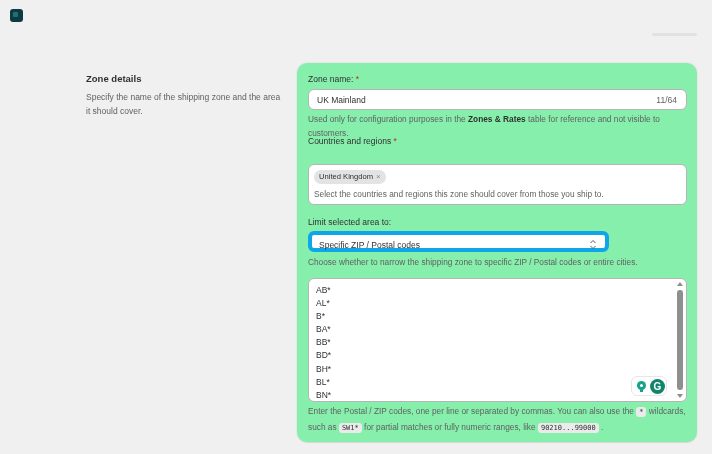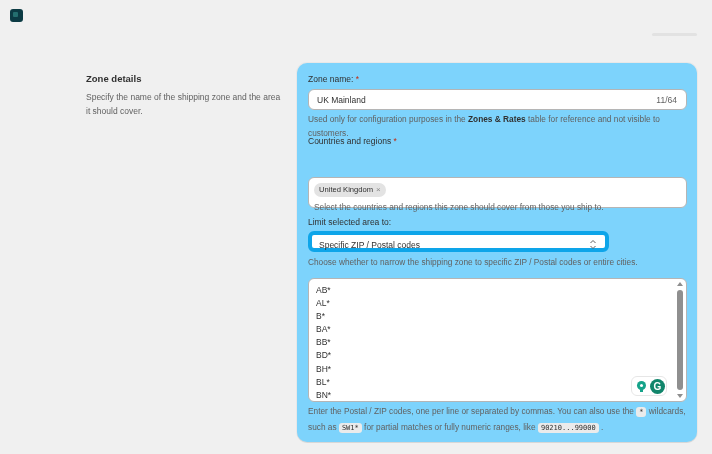--- a/index.html
+++ b/index.html
@@ -34,21 +34,21 @@
   }
   .section-title {
     font-size: 9.5px; font-weight: 700; color: #303030; margin-bottom: 6px;
   }
   .section-desc {
     font-size: 8.5px; line-height: 14px; color: #616161;
   }
 
   .card {
     position: absolute; left: 297px; top: 63px; width: 400px; height: 379px;
-    background: #7dd3fc; border-radius: 10px;
+    background: #86efac; border-radius: 10px;
     box-shadow: 0 1px 0 rgba(0,0,0,0.07), 0 0 0 1px rgba(0,0,0,0.03);
   }
   .field-label {
     position: absolute; left: 11px; font-size: 8.5px; color: #303030;
   }
   .req { color: #c5280c; }
 
   .text-input {
     position: absolute; left: 11px; width: 379px; height: 21px;
     border: 1px solid #b5b5b5; border-radius: 6px; background: #fff;
@@ -57,21 +57,21 @@
   .text-input .value { position: absolute; left: 8px; top: 5px; }
   .text-input .counter { position: absolute; right: 9px; top: 5px; color: #616161; }
 
   .help {
     position: absolute; left: 11px; width: 380px;
     font-size: 8.3px; line-height: 14px; color: #616161;
   }
   .help b { color: #303030; font-weight: 700; }
 
   .combobox {
-    position: absolute; left: 11px; top: 114px; width: 379px; height: 31px;
+    position: absolute; left: 11px; top: 101px; width: 379px; height: 41px;
     border: 1px solid #b5b5b5; border-radius: 6px; background: #fff;
   }
   .tag {
     position: absolute; left: 5px; top: 5px; height: 14px;
     background: #e3e3e3; border-radius: 7px; padding: 0 5px;
     font-size: 7.6px; color: #303030; line-height: 14px; white-space: nowrap;
   }
   .tag .tag-remove { color: #8a8a8a; margin-left: 3px; font-size: 8px; }
   .combobox .placeholder {
     position: absolute; left: 5px; top: 24px;

